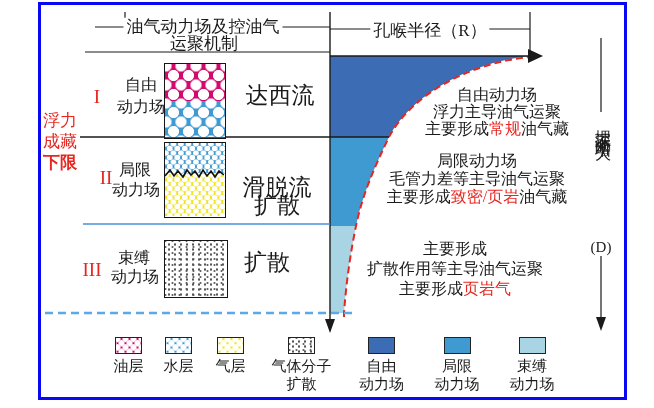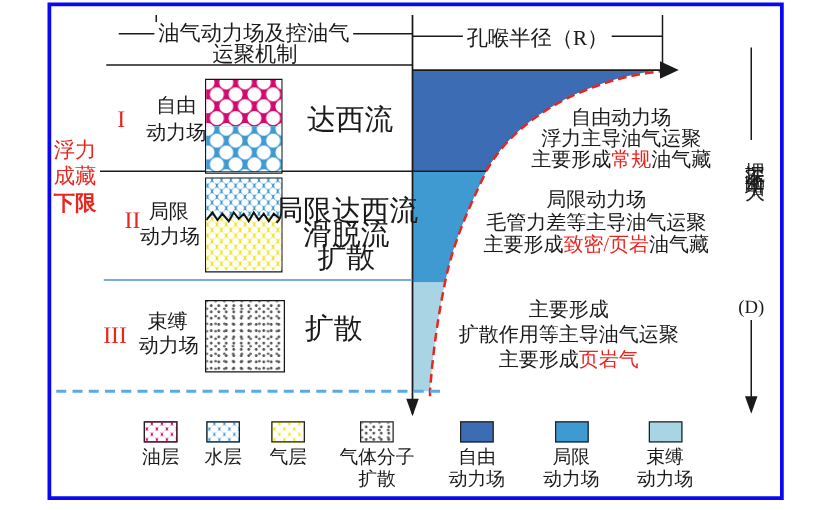--- a/index.html
+++ b/index.html
@@ -112,21 +112,20 @@
     <div class="half water-dots" style="top:0;height:31px;"></div>
     <div class="half gas-dots" style="top:31px;height:42px;"></div>
     <svg style="position:absolute;left:0;top:25px;" width="59" height="13">
       <path d="M0,8 L5,2 L9,8 L13,3 L18,9 L22,2 L26,7 L30,3 L34,9 L38,2 L42,8 L46,3 L50,9 L54,3 L59,7" fill="none" stroke="#111" stroke-width="1.6"></path>
     </svg>
   </div>
 
   <div class="pbox diff-pat" style="left:164px;top:240px;width:64px;height:58px;border-width:1.2px;"></div>
 
   <div class="txt mech" style="left:280px;top:96px;">达西流</div>
-  <div class="txt mech" style="left:277px;top:169px;">局限达西流</div>
   <div class="txt mech" style="left:277px;top:188px;">滑脱流</div>
   <div class="txt mech" style="left:277px;top:206px;">扩散</div>
   <div class="txt mech" style="left:267px;top:263px;">扩散</div>
 
   <div class="descblock" style="left:377px;top:86px;width:240px;line-height:17px;">
     <div>自由动力场</div>
     <div>浮力主导油气运聚</div>
     <div><span>主要形成</span><span class="red">常规</span><span>油气藏</span></div>
   </div>
   <div class="descblock" style="left:357px;top:152px;width:240px;line-height:18px;">

